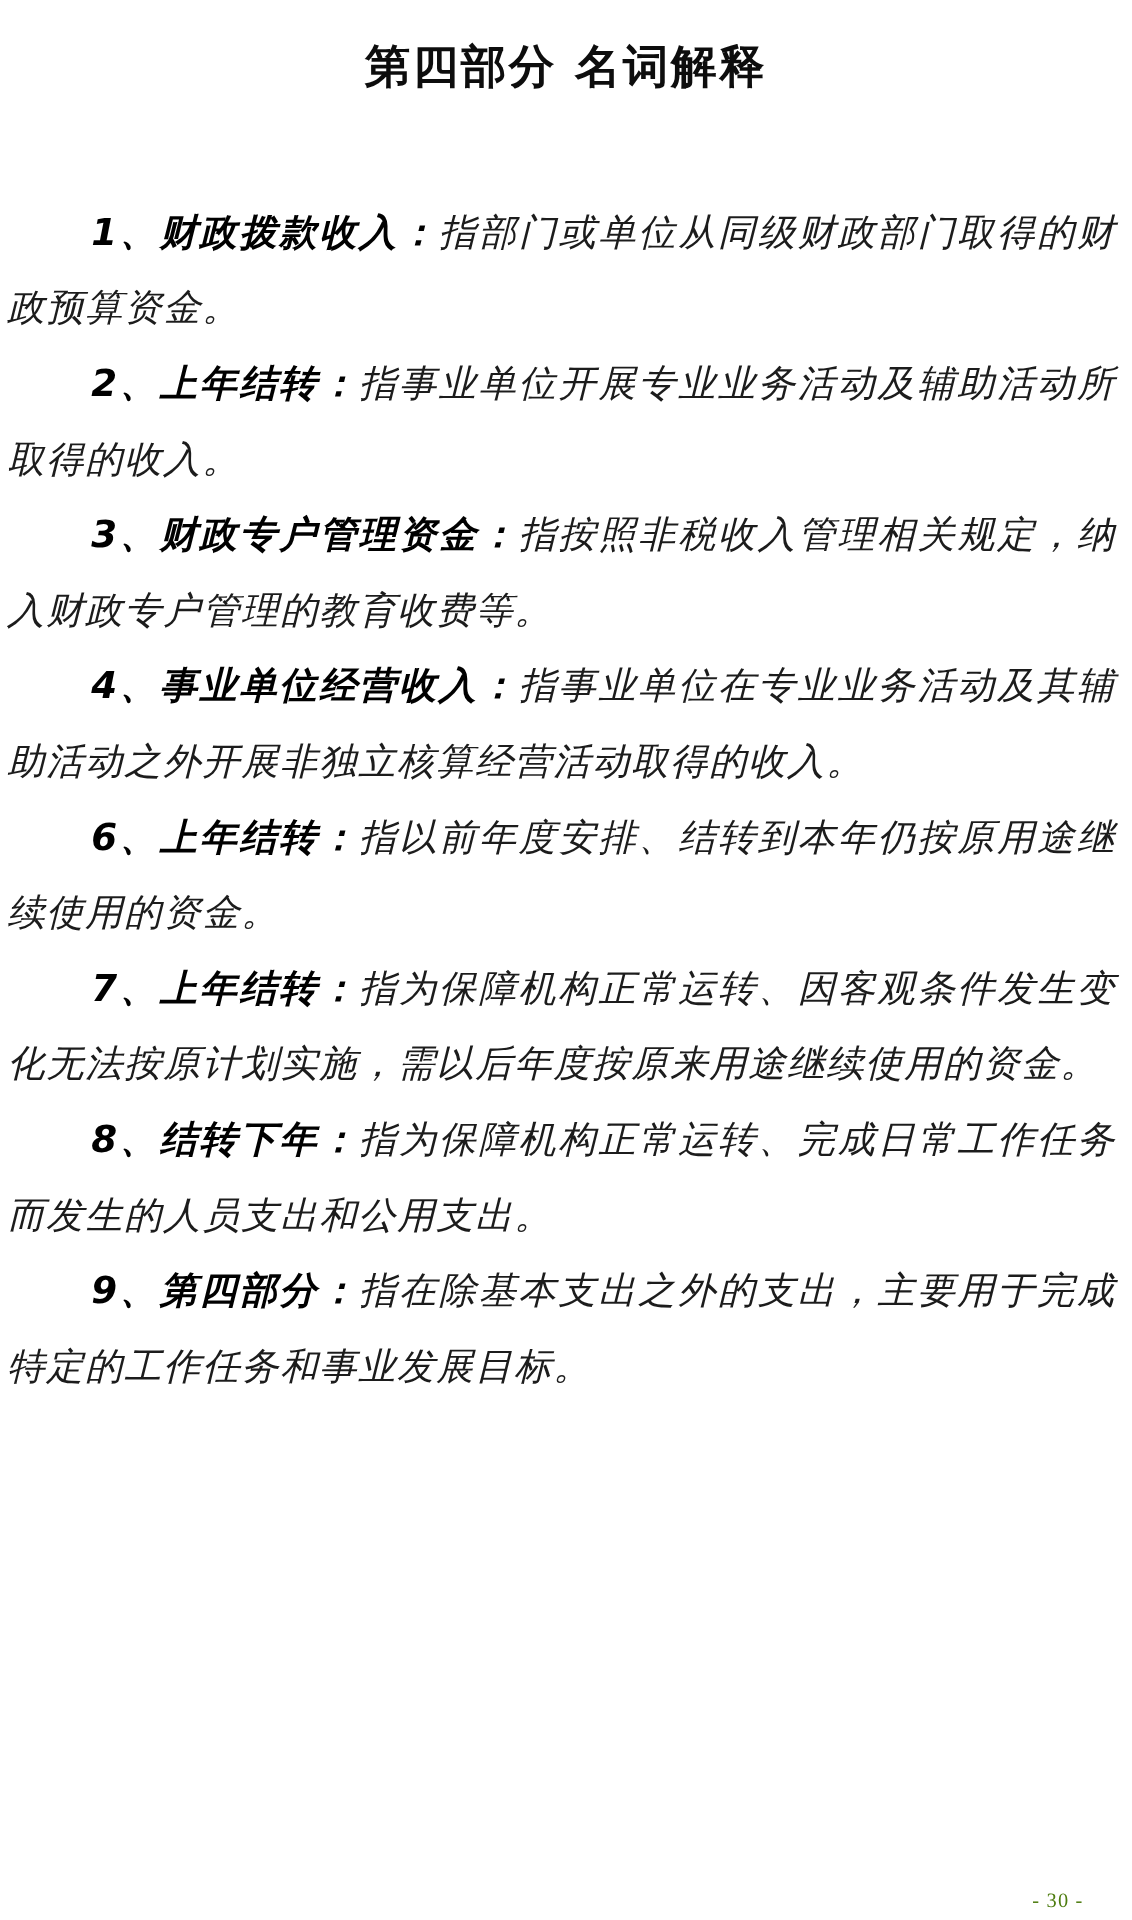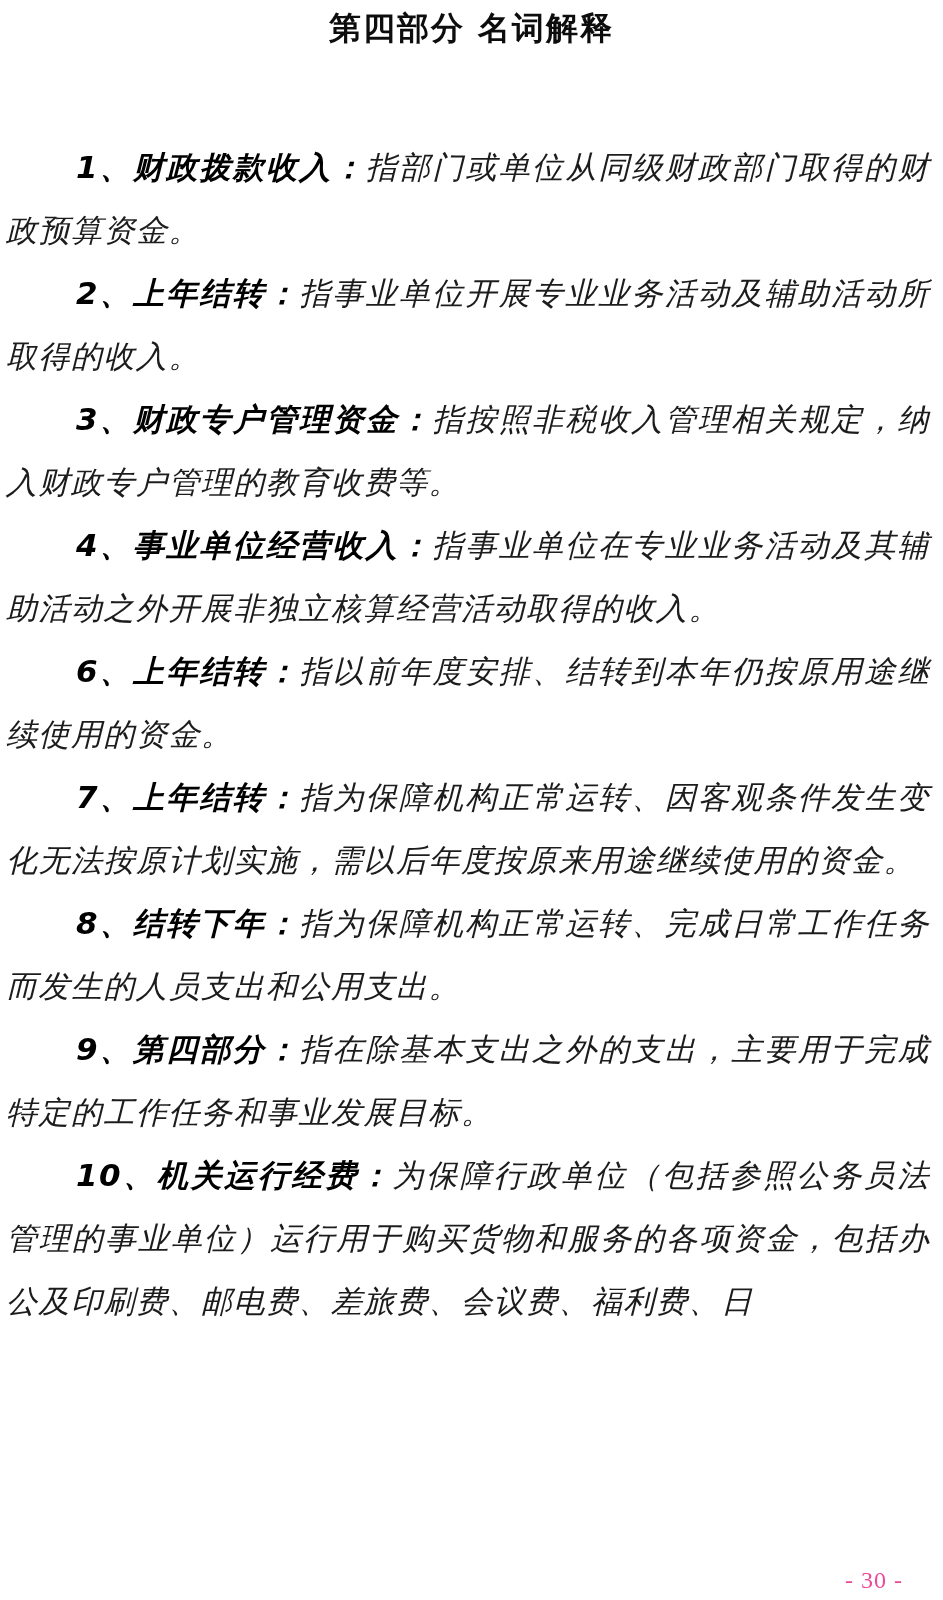--- a/index.html
+++ b/index.html
@@ -9,25 +9,25 @@
   }
   .page {
     position: relative;
     width: 943px;
     height: 1600px;
     background: #ffffff;
     color: #111111;
     overflow: hidden;
   }
   .doc-title {
-    padding-top: 0;
+    padding-top: 27px;
     text-align: center;
     font-family: "DejaVu Sans", "Liberation Sans", sans-serif;
     font-weight: 700;
-    font-size: 32px;
+    font-size: 38px;
     line-height: 56px;
     letter-spacing: 2px;
     color: #0d0d0d;
   }
   .content {
     margin-top: 80px;
     padding: 0 13px 0 6px;
     font-family: "DejaVu Serif", "Liberation Serif", serif;
     font-size: 31px;
     line-height: 63px;
@@ -46,23 +46,23 @@
     color: #000000;
   }
   .term-def {
     font-weight: 400;
   }
   .page-number {
     position: absolute;
     right: 40px;
     bottom: 6px;
     font-family: "Liberation Serif", "DejaVu Serif", serif;
-    font-size: 24px;
+    font-size: 17px;
     letter-spacing: 1px;
-    color: #ec4899;
+    color: #4d7c0f;
   }
 </style>
 </head>
 <body>
 
 <div class="page">
 
   <div class="doc-title">第四部分 名词解释</div>
 
   <div class="content">
@@ -77,19 +77,18 @@
 
 
     <p class="item"><span class="term-bold">6、</span><span class="term-bold">上年结转：</span><span class="term-def">指以前年度安排、结转到本年仍按原用途继续使用的资金。</span></p>
 
     <p class="item"><span class="term-bold">7、</span><span class="term-bold">上年结转：</span><span class="term-def">指为保障机构正常运转、因客观条件发生变化无法按原计划实施，需以后年度按原来用途继续使用的资金。</span></p>
 
     <p class="item"><span class="term-bold">8、</span><span class="term-bold">结转下年：</span><span class="term-def">指为保障机构正常运转、完成日常工作任务而发生的人员支出和公用支出。</span></p>
 
     <p class="item"><span class="term-bold">9、</span><span class="term-bold">第四部分：</span><span class="term-def">指在除基本支出之外的支出，主要用于完成特定的工作任务和事业发展目标。</span></p>
 
-    <p class="item"><span class="term-bold">10、</span><span class="term-bold">机关运行经费：</span><span class="term-def">为保障行政单位（包括参照公务员法管理的事业单位）运行用于购买货物和服务的各项资金，包括办公及印刷费、邮电费、差旅费、会议费、福利费、日</span></p>
 
   </div>
 
   <div class="page-number">- 30 -</div>
 
 </div>
 
 </body></html>

